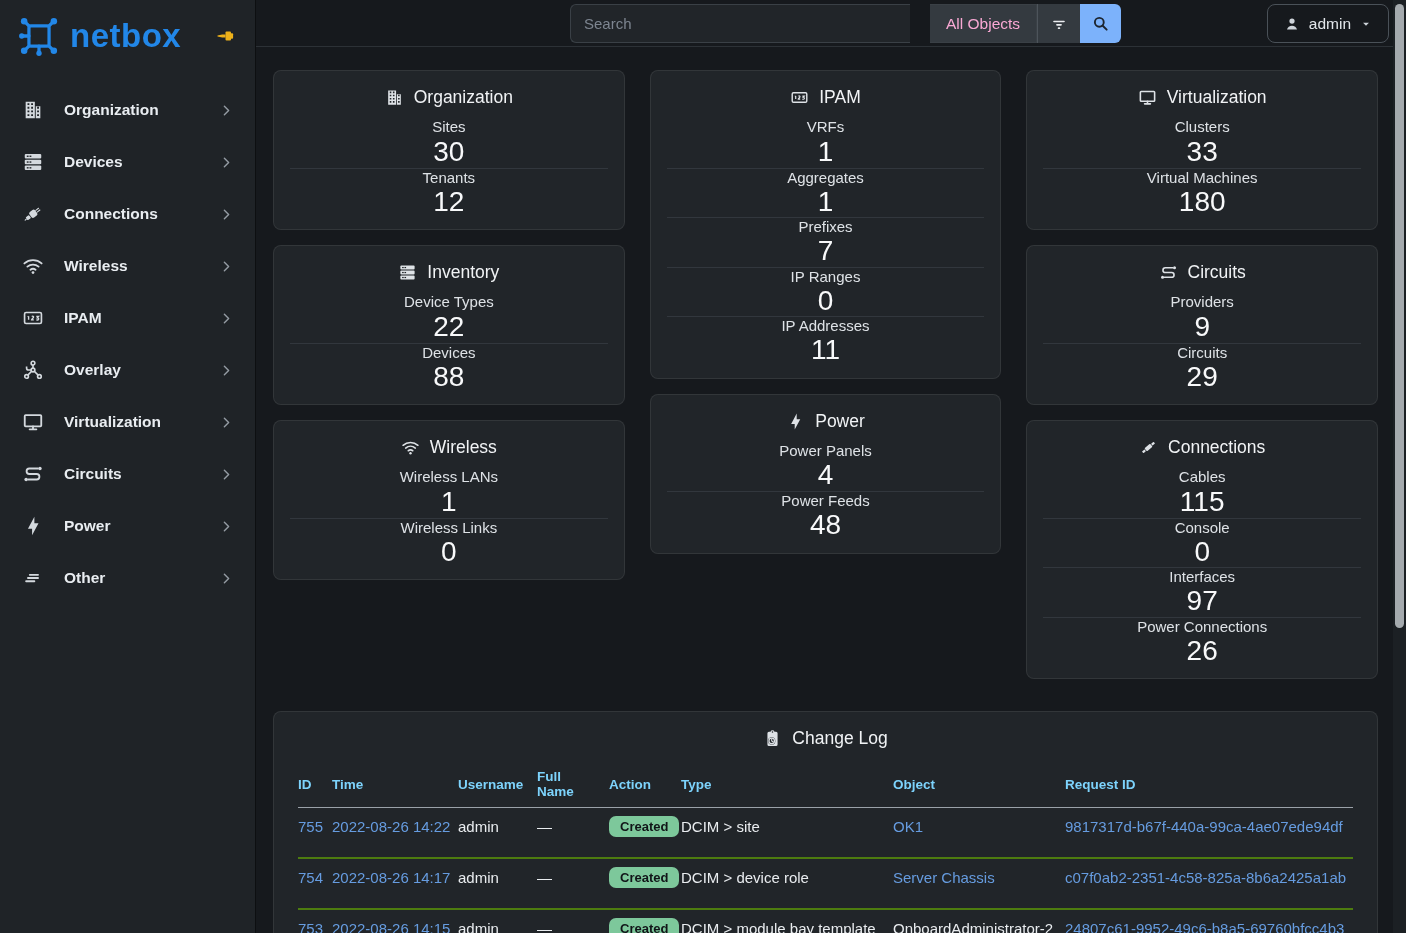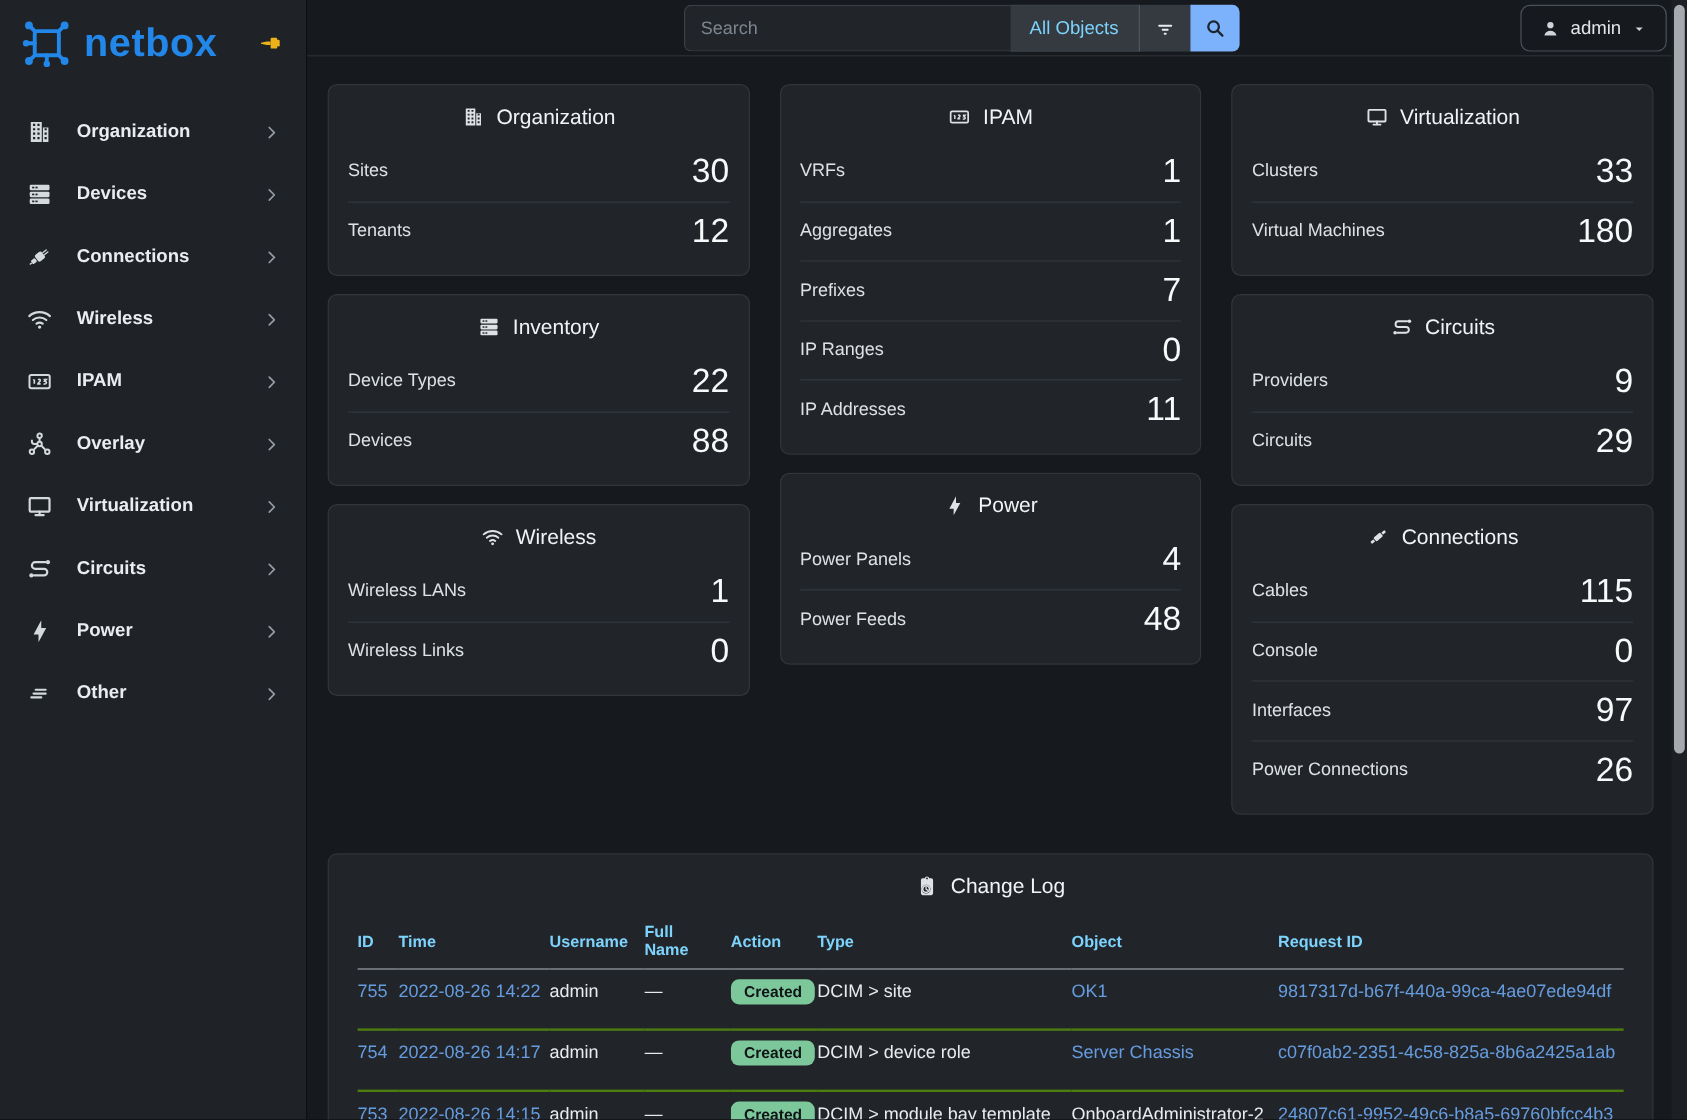--- a/index.html
+++ b/index.html
@@ -22,27 +22,27 @@
   .nav{ margin-top:22px; }
   .nav-item{ display:flex; align-items:center; height:52px; padding:0 20px 0 22px; cursor:pointer; }
   .nav-icon{ width:22px; height:22px; color:#d4d9de; flex:0 0 22px; }
   .nav-label{ margin-left:20px; font-size:15.5px; font-weight:700; color:#e9edf1; }
   .nav-chevron{ margin-left:auto; width:17px; height:17px; color:#949ba3; }
   .icon svg{ width:100%; height:100%; display:block; }
   
   .topbar{ position:absolute; left:256px; right:0; top:0; height:47px;
     background:var(--body-bg,#16191d); border-bottom:1px solid #2c3136; }
   .search-group{ position:absolute; left:314px; top:4px; height:39px; display:flex; }
-  .search-input{ width:272px; height:39px; background:#212529; border:1px solid #3a4046;
+  .search-input{ width:340px; height:39px; background:#212529; border:1px solid #3a4046;
     border-right:none; border-radius:6px 0 0 6px; color:#e9ecef; font-size:15px;
     padding:0 13px; outline:none; font-family:"Liberation Sans",sans-serif; }
   .search-input::placeholder{ color:#7d8590; }
-  .scope-btn{ min-width:101px; padding:0 16px; background:#343a40; color:#7dd3fc;
+  .scope-btn{ min-width:101px; padding:0 16px; background:#343a40; color:#f9a8d4;
     font-size:15.5px; display:flex; align-items:center; justify-content:center;
-    border:1px solid #3a4046; border-left:none; cursor:pointer; }
+    border:1px solid #3a4046; border-left:none; cursor:pointer;margin-left:20px; }
   .filter-btn{ width:43px; background:#343a40; border-left:1px solid #4d545b;
     color:#e9ecef; display:flex; align-items:center; justify-content:center; cursor:pointer; }
   .filter-btn .icon{ width:20px; height:20px; }
   .go-btn{ width:41px; background:var(--search-button-blue,#7cb2fb); color:#1c2530;
     border-radius:0 6px 6px 0; display:flex; align-items:center; justify-content:center; cursor:pointer; }
   .go-btn .icon{ width:19px; height:19px; }
   .admin-btn{ position:absolute; right:17px; top:4px; height:39px; padding:0 15px;
     border:1px solid #4a5158; border-radius:8px; display:flex; align-items:center;
     gap:8px; color:#e2e6ea; font-size:15.5px; cursor:pointer; background:transparent; }
   .admin-btn .icon{ width:18px; height:18px; color:#ced4da; }
@@ -50,21 +50,21 @@
   
   .content{ position:absolute; left:273px; top:70px; width:1105px; }
   .cards-row{ display:flex; gap:25px; }
   .cards-col{ flex:1; display:flex; flex-direction:column; gap:15px; }
   .card{ background:#212529; border:1px solid rgba(255,255,255,.08); border-radius:8px;
     padding:16px 0 12px; }
   .card-header{ display:flex; align-items:center; justify-content:center; gap:10px;
     color:#f1f3f5; font-size:17.5px; }
   .card-header .icon{ width:19px; height:19px; color:#dee2e6; }
   .stat-rows{ padding:0 16px; margin-top:10px; }
-  .stat-row{ display:flex; justify-content:space-between; align-items:center; height:49.5px; }
+  .stat-row{ display:flex; justify-content:space-between; align-items:center; height:49.5px;flex-direction:column; }
   .stat-row + .stat-row{ border-top:1px solid #32373d; }
   .stat-label{ font-size:15px; color:#dee2e6; }
   .stat-value{ font-size:28px; color:#f8f9fa; cursor:pointer; }
   
   .changelog{ margin-top:32px; padding:16px 24px 24px; }
   .cl-table{ width:100%; border-collapse:collapse; margin-top:14px; table-layout:fixed; }
   .cl-table th{ text-align:left; font-size:13.5px; font-weight:700; color:#7dd3fc;
     padding:6px 8px 8px 0; border-bottom:1px solid #9aa1a8; }
   .cl-table td{ font-size:15px; color:#e9ecef; padding:8px 8px 20px 0;
     border-bottom:2px solid #4d7c0f; white-space:nowrap; overflow:hidden; }

